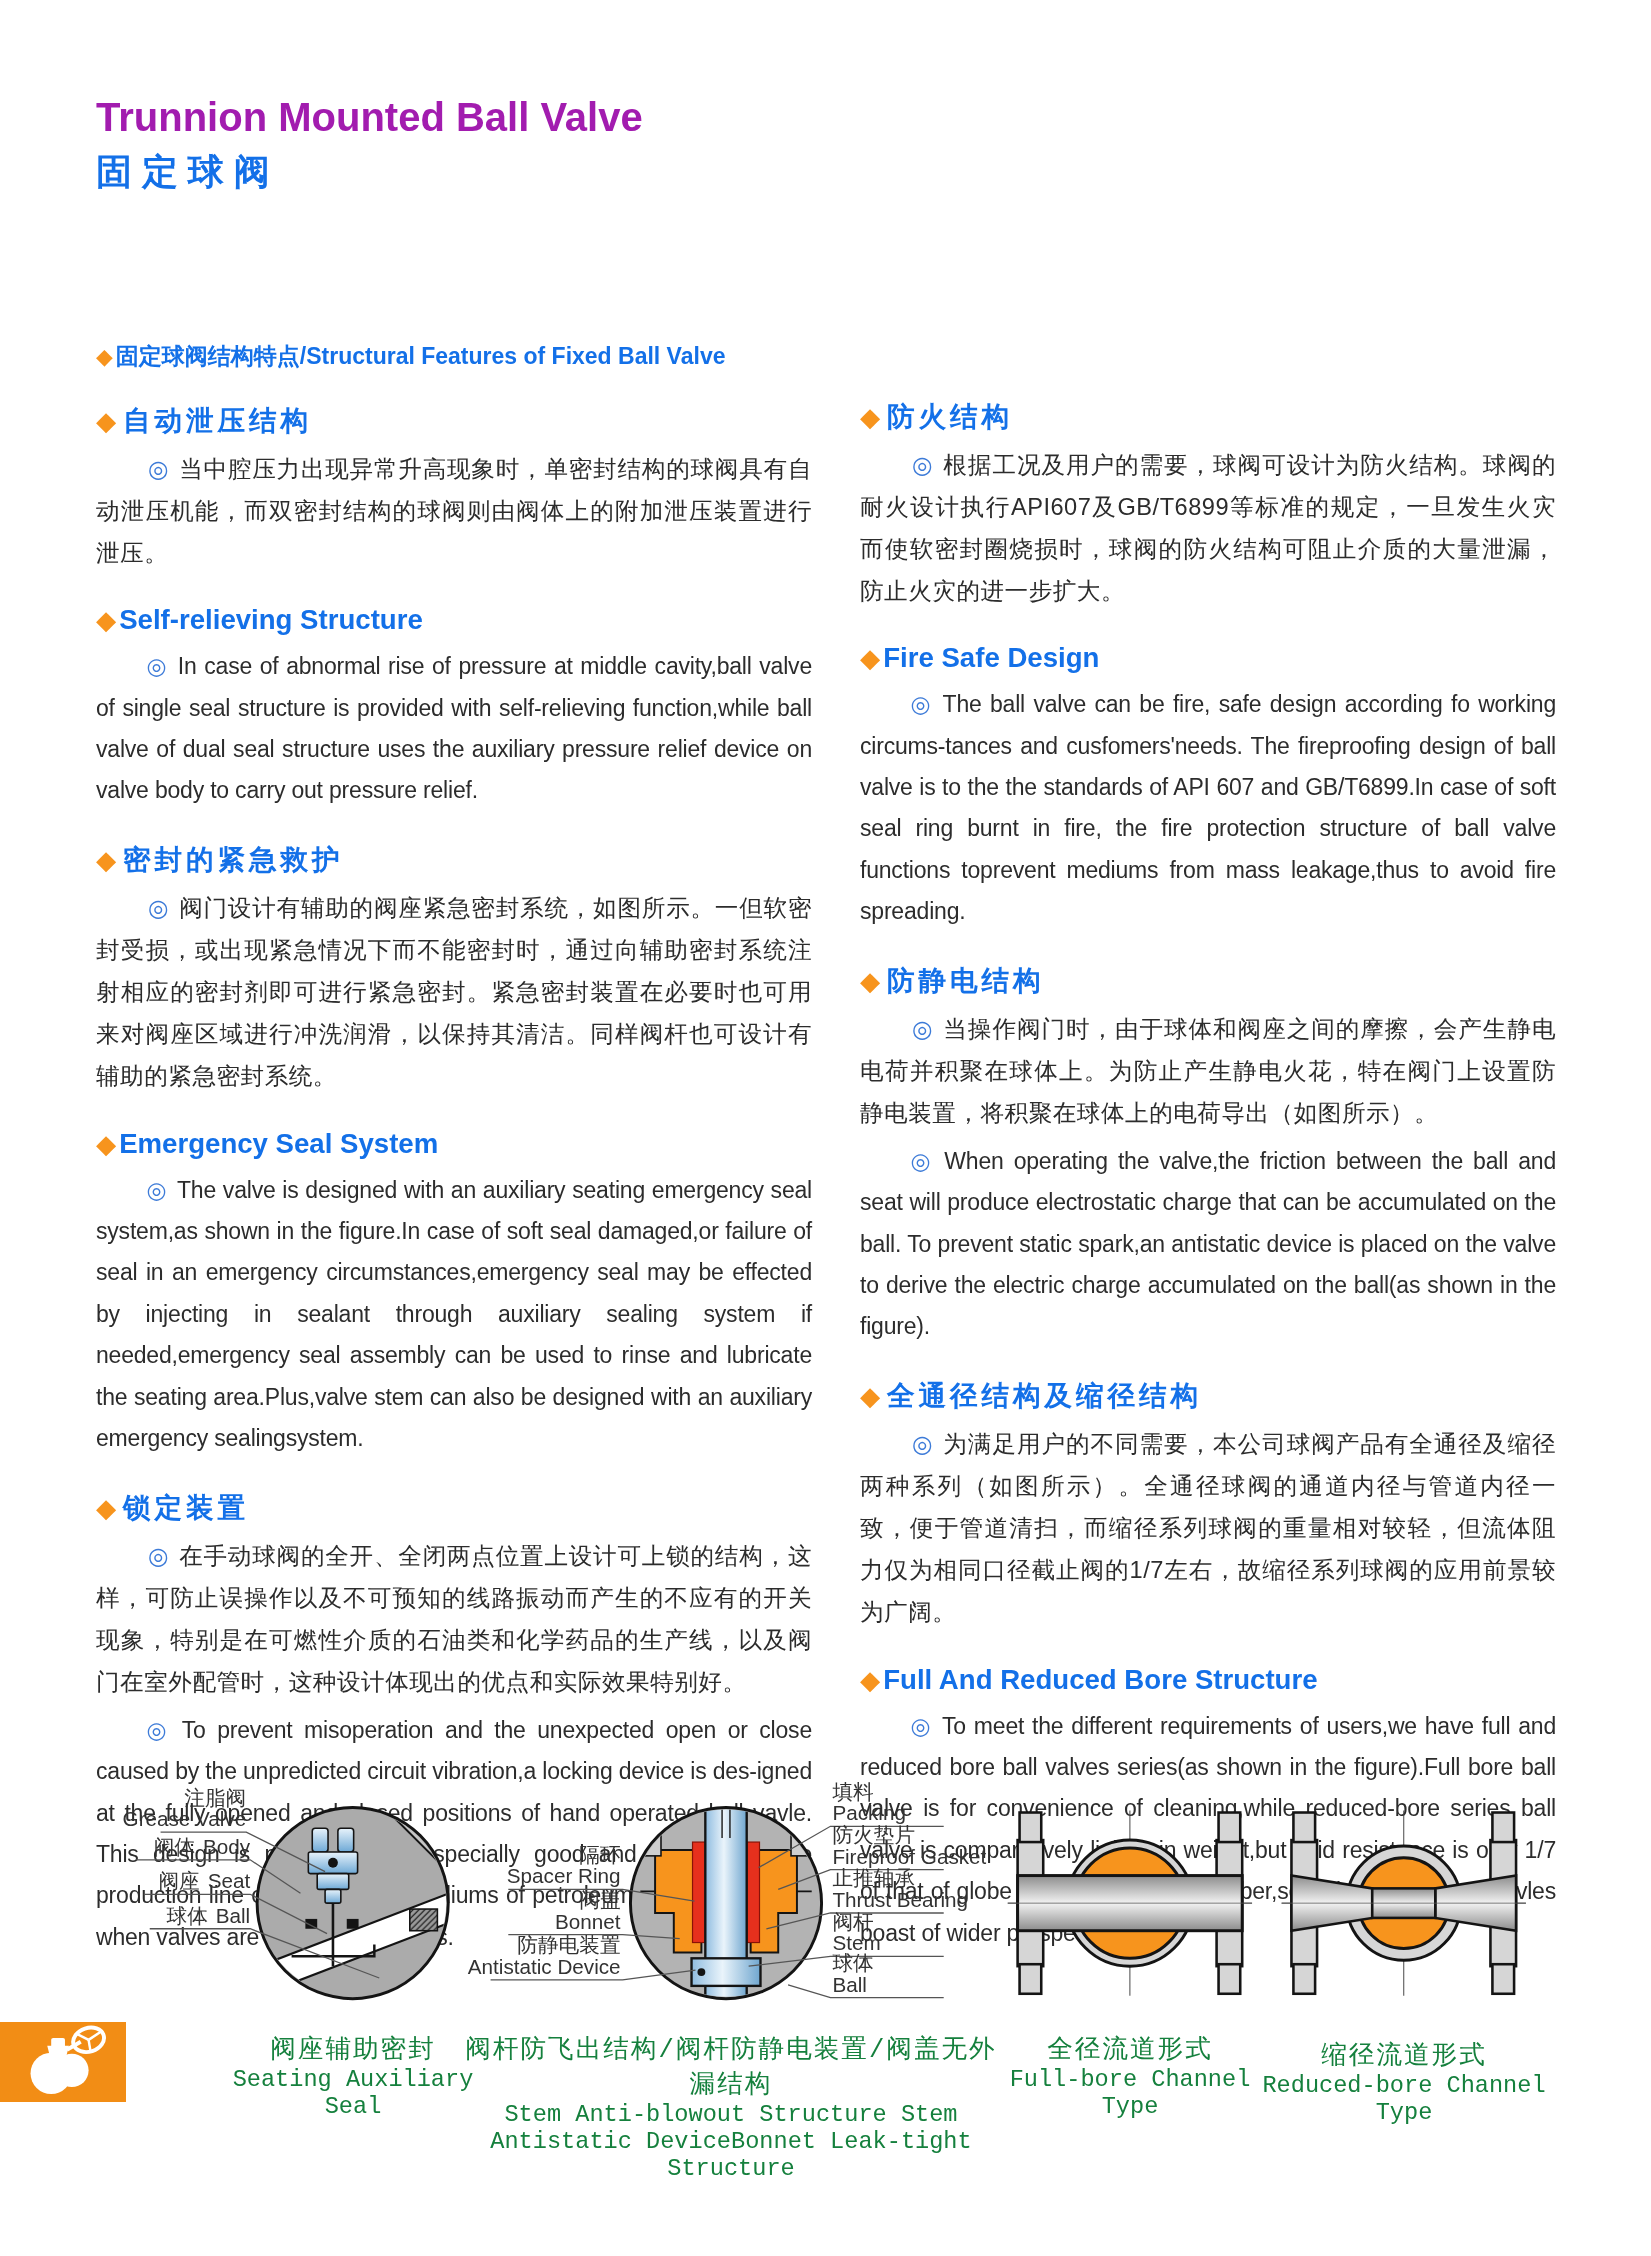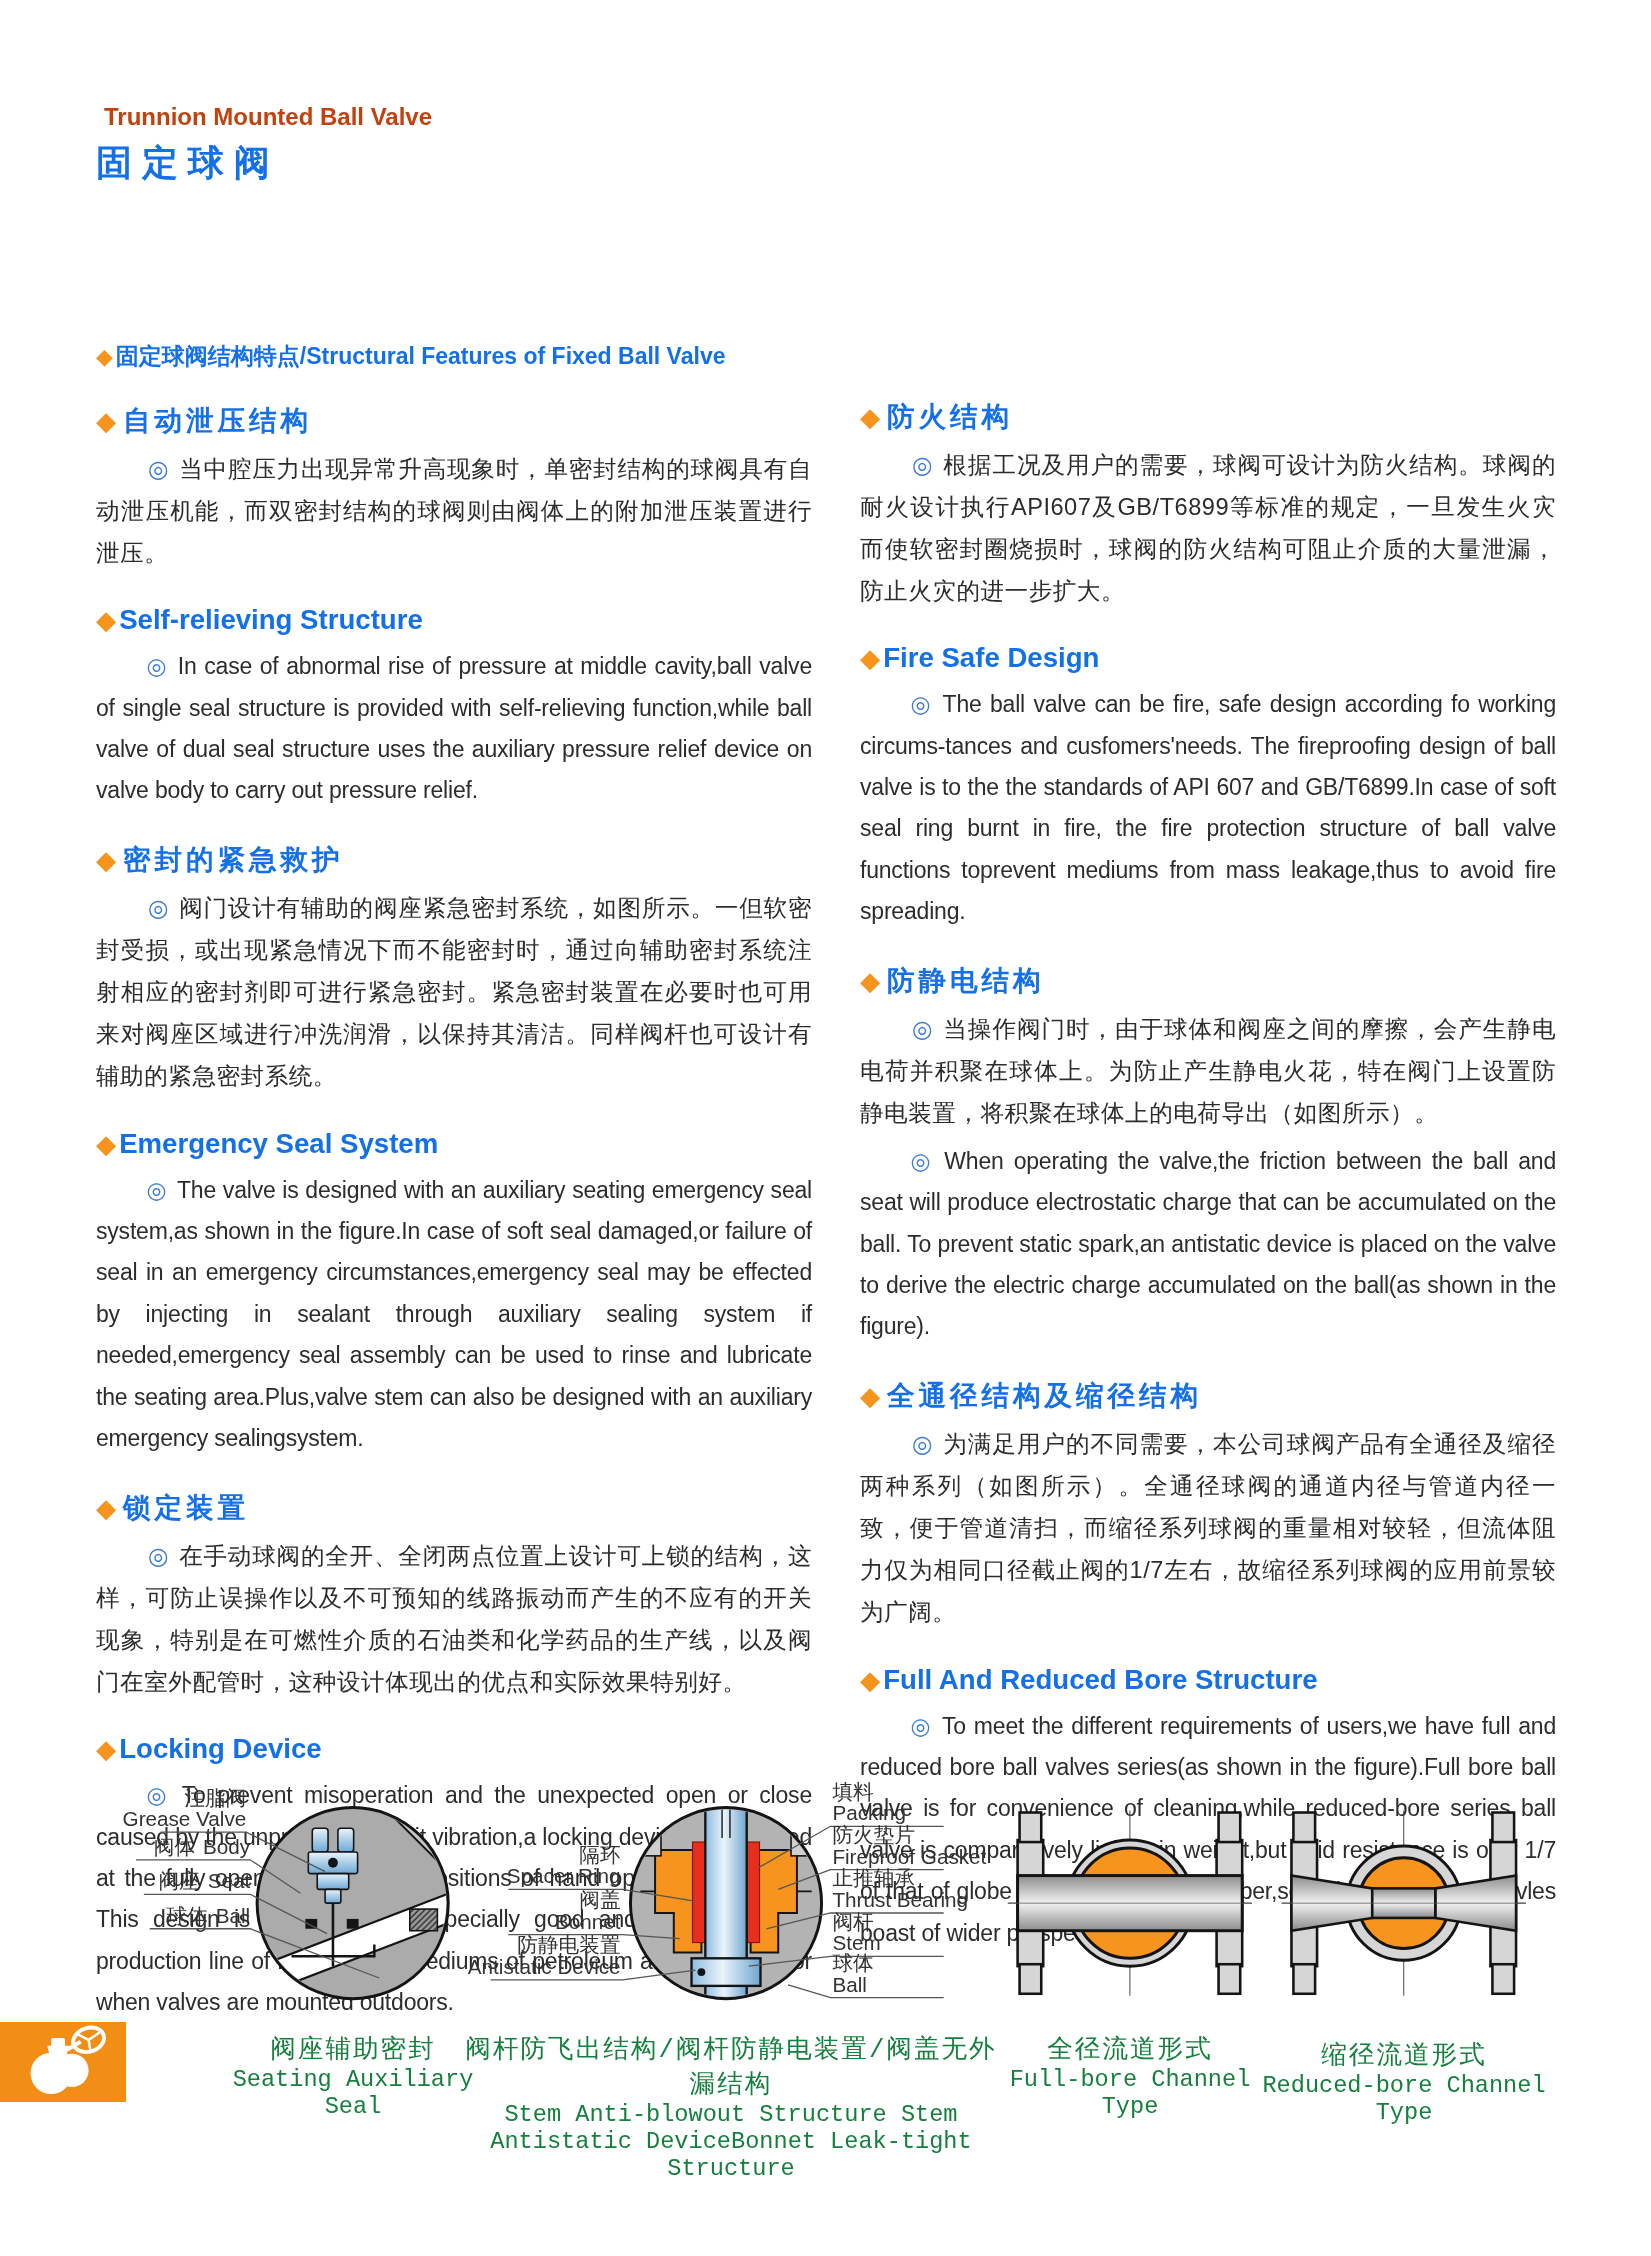--- a/index.html
+++ b/index.html
@@ -1,20 +1,20 @@
 <!DOCTYPE html>
 <html><head>
 <meta charset="utf-8">
 <style>
   html,body{margin:0;padding:0;background:#fff;}
   .page{position:relative;width:1652px;height:2257px;background:#ffffff;overflow:hidden;
         font-family:"Liberation Sans","DejaVu Sans",sans-serif;}
   
   .title-block{position:absolute;left:96px;top:95px;}
-  .title-en{margin:8px;font-size:24px;font-weight:bold;color:#c2410c;letter-spacing:0px;}
+  .title-en{margin:0;font-size:40px;font-weight:bold;color:#a21caf;letter-spacing:0px;}
   .title-zh{margin:7.9px 0 0 0;font-size:36px;font-weight:bold;color:#1370e8;letter-spacing:9.9px;}
   
   .section-heading{position:absolute;left:96px;top:341px;font-size:23px;font-weight:bold;color:#1370e8;}
   .dia{color:#f7941d;margin-right:3px;font-size:0.95em;}
   
   .col{position:absolute;top:382px;}
   .col-left{left:96px;width:716px;margin-top:16px;}
   .col-right{left:860px;width:696px;}
   .sec-h{font-size:27.6px;font-weight:bold;color:#1370e8;margin:29.6px 0 9.9px 0;}
   .sec-h.zh{letter-spacing:3.9px;}
@@ -64,21 +64,20 @@
     </div>
     <div class="sec">
       <h3 class="sec-h en"><span class="dia">◆</span><span>Emergency Seal System</span></h3>
       <p class="sec-p en"><span class="ob">◎</span><span>The valve is designed with an auxiliary seating emergency seal system,as shown in the figure.In case of soft seal damaged,or failure of seal in an emergency circumstances,emergency seal may be effected by injecting in sealant through auxiliary sealing system if needed,emergency seal assembly can be used to rinse and lubricate the seating area.Plus,valve stem can also be designed with an auxiliary emergency sealingsystem.</span></p>
     </div>
     <div class="sec">
       <h3 class="sec-h zh"><span class="dia">◆</span><span>锁定装置</span></h3>
       <p class="sec-p zh"><span class="ob">◎</span><span>在手动球阀的全开、全闭两点位置上设计可上锁的结构，这样，可防止误操作以及不可预知的线路振动而产生的不应有的开关现象，特别是在可燃性介质的石油类和化学药品的生产线，以及阀门在室外配管时，这种设计体现出的优点和实际效果特别好。</span></p>
     </div>
     <div class="sec">
-      <h3 class="sec-h en"><span class="dia">◆</span><span>Locking Device</span></h3>
       <p class="sec-p en"><span class="ob">◎</span><span>To prevent misoperation and the unexpected open or close caused by the unpredicted circuit vibration,a locking device is des-igned at the fully opened and closed positions of hand operated ball vavle. This design is proven to be especially good and effective in the production line of inflammable mediums of petroleum and chemicals,or when valves are mounted outdoors.</span></p>
     </div>
   </div>
 
   <div class="col col-right">
     <div class="sec">
       <h3 class="sec-h zh"><span class="dia">◆</span><span>防火结构</span></h3>
       <p class="sec-p zh"><span class="ob">◎</span><span>根据工况及用户的需要，球阀可设计为防火结构。球阀的耐火设计执行API607及GB/T6899等标准的规定，一旦发生火灾而使软密封圈烧损时，球阀的防火结构可阻止介质的大量泄漏，防止火灾的进一步扩大。</span></p>
     </div>
     <div class="sec">

